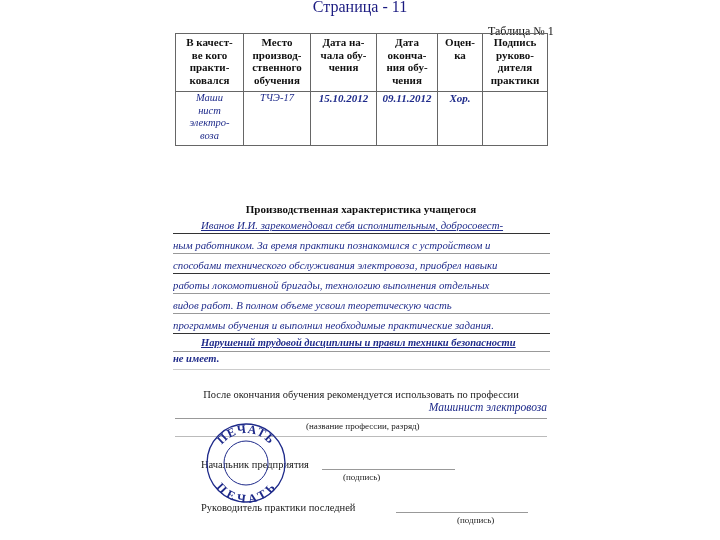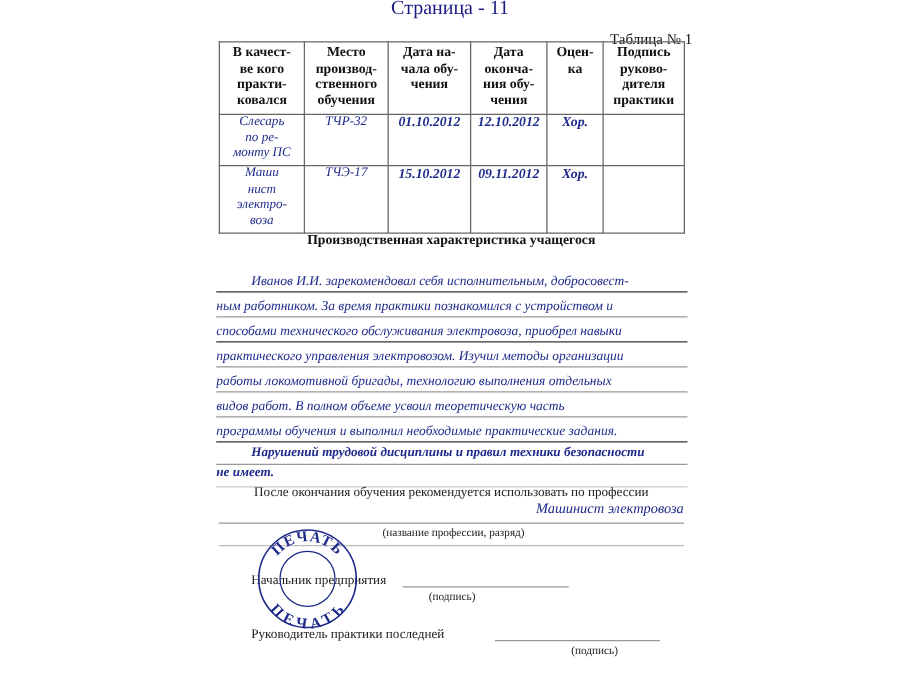--- a/index.html
+++ b/index.html
@@ -29,31 +29,31 @@
   table.doc-table td {
     font-family: "Liberation Serif", serif; font-style: italic; color: #1e2a8a;
     font-size: 10.5px; line-height: 12.5px;
   }
   table.doc-table tr.r1 td { height: 40px; }
   table.doc-table tr.r2 td { height: 53px; }
   td.bold { font-weight: bold; font-size: 11px !important; }
   td.reg { font-weight: normal; }
 
   .char-title {
-    position: absolute; left: 175px; width: 372px; top: 186px; text-align: center;
+    position: absolute; left: 175px; width: 372px; top: 203px; text-align: center;
     font-weight: bold; font-size: 11px; font-family: "Liberation Serif", serif;
   }
   .lines { position: absolute; left: 173px; width: 377px; top: 214px; }
   .line {
     position: relative; height: 19px; border-bottom: 1px solid #999;
     font-family: "Liberation Serif", serif; font-style: italic; color: #1e2a8a;
     font-size: 10.8px; line-height: 22px; white-space: nowrap; overflow: hidden;
   }
   .line.dark { border-bottom-color: #333; }
-  .line.indent { padding-left: 28px; }
+  .line.indent { padding-left: 28px; text-decoration: underline; }
   .line.b { font-weight: bold; font-size: 10.5px; }
   .line.last { border-bottom-color: #ccc; }
 
   .recommend {
     position: absolute; left: 175px; width: 372px; top: 389px; text-align: center;
     font-size: 10.5px; font-family: "Liberation Serif", serif; color: #222;
   }
   .profession {
     position: absolute; left: 175px; width: 372px; top: 401px; text-align: right;
     font-size: 11.5px; font-style: italic; color: #1e2a8a; font-family: "Liberation Serif", serif;
@@ -121,34 +121,20 @@
           <div>
             <div>Подпись</div>
             <div>руково-</div>
             <div>дителя</div>
             <div>практики</div>
           </div>
         </th>
     </tr>
   </thead>
   <tbody>
-    <tr class="r1">
-      <td class="reg">
-          <div>
-            <div>Слесарь</div>
-            <div>по ре-</div>
-            <div>монту ПС</div>
-          </div>
-        </td>
-      <td class="reg">ТЧР-32</td>
-      <td class="bold">01.10.2012</td>
-      <td class="bold">12.10.2012</td>
-      <td class="bold">Хор.</td>
-      <td></td>
-    </tr>
     <tr class="r2">
       <td class="reg">
           <div>
             <div>Маши</div>
             <div>нист</div>
             <div>электро-</div>
             <div>воза</div>
           </div>
         </td>
       <td class="reg">ТЧЭ-17</td>
@@ -159,21 +145,20 @@
     </tr>
   </tbody>
 </table>
 
 <div class="char-title">Производственная характеристика учащегося</div>
 
 <div class="lines">
   <div class="line dark indent">Иванов И.И. зарекомендовал себя исполнительным, добросовест-</div>
   <div class="line">ным работником. За время практики познакомился с устройством и</div>
   <div class="line dark">способами технического обслуживания электровоза,  приобрел  навыки</div>
-  <div class="line">практического управления электровозом. Изучил методы организации</div>
   <div class="line">работы локомотивной бригады, технологию выполнения отдельных</div>
   <div class="line">видов работ. В полном объеме усвоил теоретическую часть</div>
   <div class="line dark"> программы обучения и выполнил необходимые практические задания.</div>
   <div class="line b indent" style="height:17px;line-height:18px;">Нарушений трудовой дисциплины и правил техники безопасности</div>
   <div class="line b last" style="height:17px;line-height:14px;">не имеет.</div>
 </div>
 
 <div class="recommend">После окончания обучения рекомендуется использовать по профессии</div>
 <div class="profession">Машинист электровоза</div>
 <div class="hline" style="left:175px;width:372px;top:418px;"></div>

